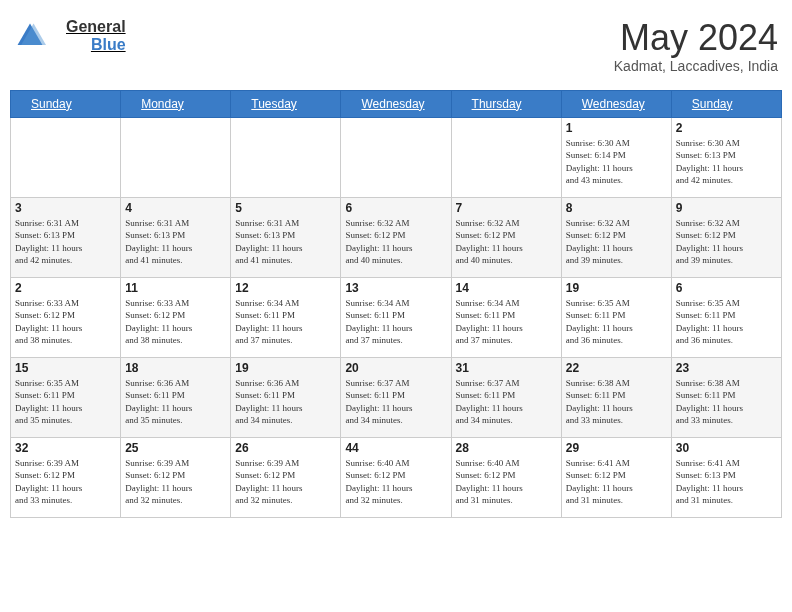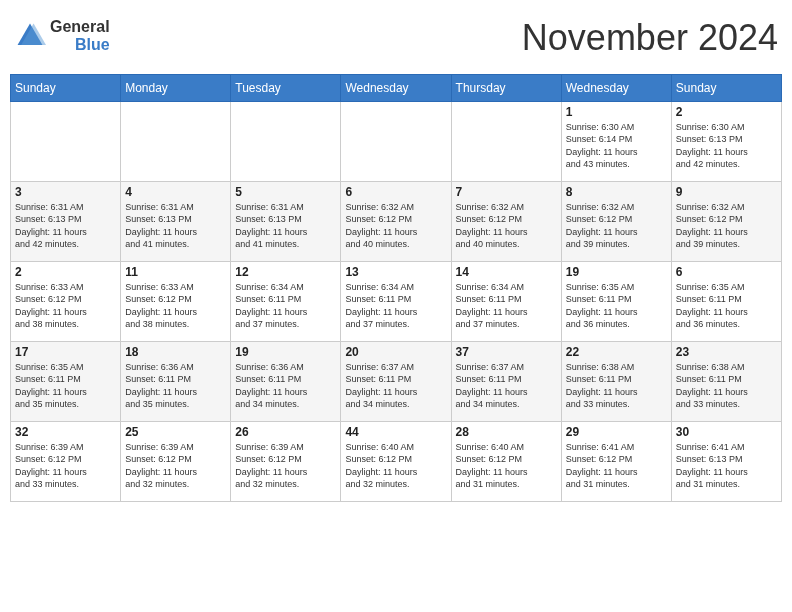--- a/index.html
+++ b/index.html
@@ -13,21 +13,22 @@
     .header {
       display: flex;
       justify-content: space-between;
       align-items: flex-start;
       margin-bottom: 8px;
       padding: 8px 4px;
     }
     .logo {
       display: flex;
       align-items: center;
-      gap: 4px;
+      gap: 20px;
+      text-decoration: underline;
     }
     .logo-text {
       display: flex;
       flex-direction: column;
       line-height: 1.1;
     }
     .logo-general {
       font-size: 16px;
       font-weight: bold;
       color: #333;
@@ -56,25 +57,26 @@
       color: #555;
     }
     .calendar {
       width: 100%;
       border-collapse: collapse;
       font-size: 10px;
     }
     .calendar thead tr th {
       background-color: #3a7cc7;
       color: #fff;
-      padding: 6px 4px;
+      padding: 6px 20px;
       text-align: left;
       font-size: 12px;
       font-weight: normal;
       border: 1px solid #2a6ab5;
+      text-decoration: underline;
     }
     .calendar tbody tr td {
       border: 1px solid #ccc;
       vertical-align: top;
       padding: 3px 4px;
       width: calc(100% / 7);
       min-height: 80px;
       height: 80px;
       background: #fff;
     }
@@ -85,41 +87,43 @@
       font-size: 12px;
       font-weight: bold;
       color: #222;
       display: block;
       margin-bottom: 2px;
     }
     .day-info {
       font-size: 9px;
       color: #333;
       line-height: 1.4;
+      font-family: Liberation Serif, serif;
     }
     .empty-cell {
       background: #fff !important;
     }
   </style>
 </head>
 <body>
 
 <div class="header">
   <div class="logo">
     <svg class="logo-icon" viewBox="0 0 36 36">
       <polygon points="18,4 32,28 4,28" fill="#3a7cc7"></polygon>
       <polygon points="22,4 36,28 8,28" fill="#5a9ad5" opacity="0.5"></polygon>
     </svg>
     <div class="logo-text">
       <span class="logo-general">General</span>
       <span class="logo-blue">Blue</span>
     </div>
   </div>
   <div class="title-block">
-    <div class="month-title">November 2024</div>
+    <div class="month-title">May 2024</div>
+    <div class="location">Kadmat, Laccadives, India</div>
   </div>
 </div>
 
 <table class="calendar">
   <thead>
     <tr>
     <th>Sunday</th>
         <th>Monday</th>
         <th>Tuesday</th>
         <th>Wednesday</th>
@@ -247,21 +251,21 @@
         <td>
           <span class="day-num">6</span>
           <div class="day-info" style="white-space: pre-line;">Sunrise: 6:35 AM
 Sunset: 6:11 PM
 Daylight: 11 hours
 and 36 minutes.</div>
         </td>
       </tr>
       <tr>
         <td>
-          <span class="day-num">17</span>
+          <span class="day-num">15</span>
           <div class="day-info" style="white-space: pre-line;">Sunrise: 6:35 AM
 Sunset: 6:11 PM
 Daylight: 11 hours
 and 35 minutes.</div>
         </td>
         <td>
           <span class="day-num">18</span>
           <div class="day-info" style="white-space: pre-line;">Sunrise: 6:36 AM
 Sunset: 6:11 PM
 Daylight: 11 hours
@@ -275,21 +279,21 @@
 and 34 minutes.</div>
         </td>
         <td>
           <span class="day-num">20</span>
           <div class="day-info" style="white-space: pre-line;">Sunrise: 6:37 AM
 Sunset: 6:11 PM
 Daylight: 11 hours
 and 34 minutes.</div>
         </td>
         <td>
-          <span class="day-num">37</span>
+          <span class="day-num">31</span>
           <div class="day-info" style="white-space: pre-line;">Sunrise: 6:37 AM
 Sunset: 6:11 PM
 Daylight: 11 hours
 and 34 minutes.</div>
         </td>
         <td>
           <span class="day-num">22</span>
           <div class="day-info" style="white-space: pre-line;">Sunrise: 6:38 AM
 Sunset: 6:11 PM
 Daylight: 11 hours

